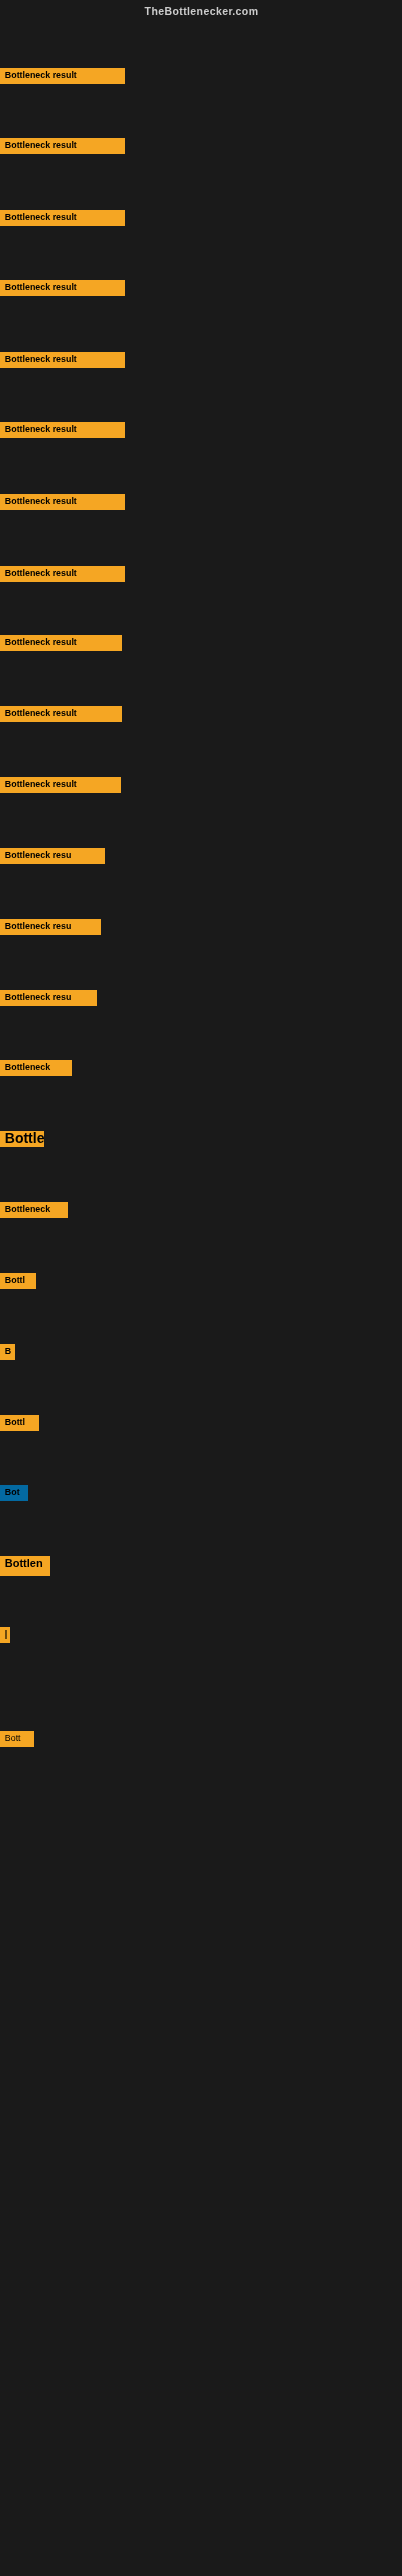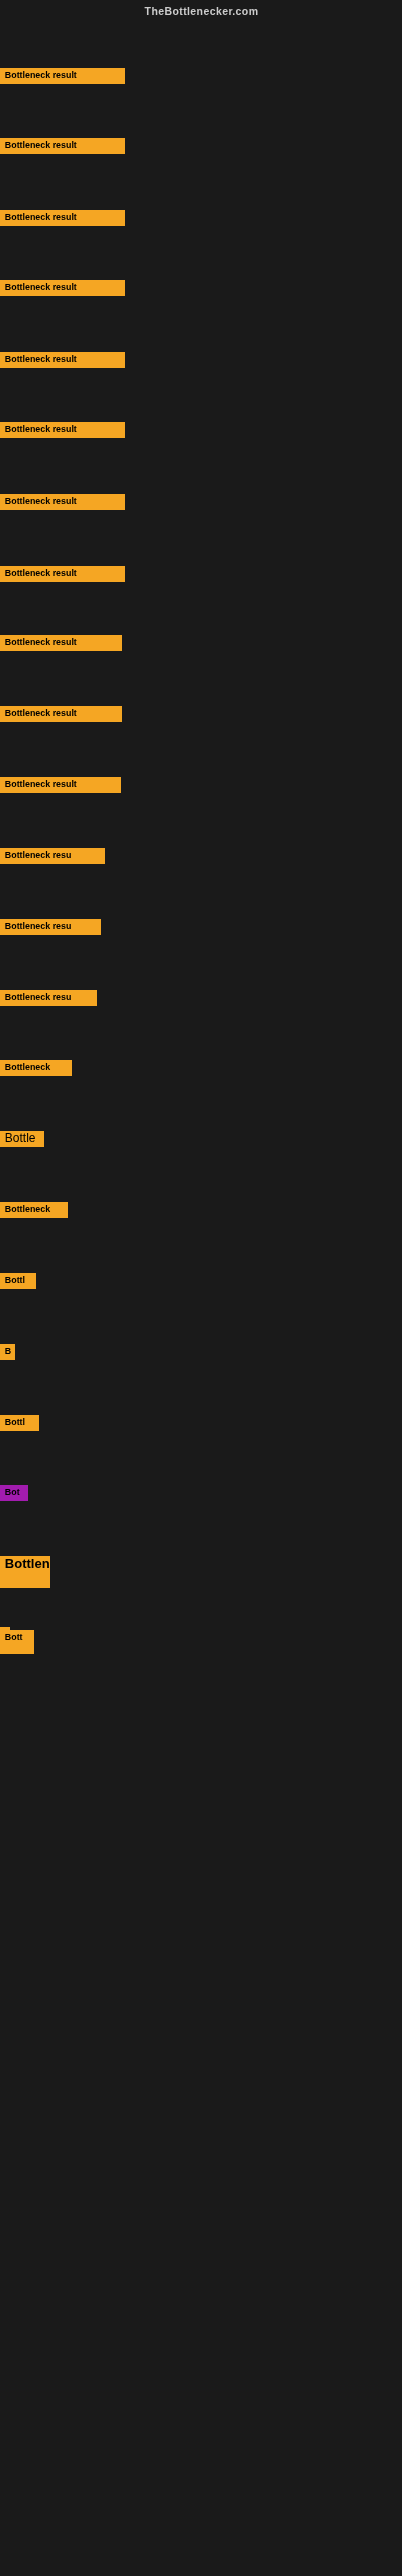--- a/index.html
+++ b/index.html
@@ -39,23 +39,23 @@
     <div style="position: absolute; top: 400px; left: 0px; background-color: rgb(245, 166, 35); color: rgb(0, 0, 0); font-size: 8.9px; font-weight: bold; padding: 2.4px 4.8px; white-space: nowrap; overflow: hidden; max-width: 125px; width: 125px; height: 16px; line-height: 11.3px;">Bottleneck result</div>
     <div style="position: absolute; top: 472px; left: 0px; background-color: rgb(245, 166, 35); color: rgb(0, 0, 0); font-size: 8.9px; font-weight: bold; padding: 2.4px 4.8px; white-space: nowrap; overflow: hidden; max-width: 125px; width: 125px; height: 16px; line-height: 11.3px;">Bottleneck result</div>
     <div style="position: absolute; top: 544px; left: 0px; background-color: rgb(245, 166, 35); color: rgb(0, 0, 0); font-size: 8.9px; font-weight: bold; padding: 2.4px 4.8px; white-space: nowrap; overflow: hidden; max-width: 125px; width: 125px; height: 16px; line-height: 11.3px;">Bottleneck result</div>
     <div style="position: absolute; top: 613px; left: 0px; background-color: rgb(245, 166, 35); color: rgb(0, 0, 0); font-size: 8.9px; font-weight: bold; padding: 2.4px 4.8px; white-space: nowrap; overflow: hidden; max-width: 122px; width: 122px; height: 16px; line-height: 11.3px;">Bottleneck result</div>
     <div style="position: absolute; top: 684px; left: 0px; background-color: rgb(245, 166, 35); color: rgb(0, 0, 0); font-size: 8.9px; font-weight: bold; padding: 2.4px 4.8px; white-space: nowrap; overflow: hidden; max-width: 122px; width: 122px; height: 16px; line-height: 11.3px;">Bottleneck result</div>
     <div style="position: absolute; top: 755px; left: 0px; background-color: rgb(245, 166, 35); color: rgb(0, 0, 0); font-size: 8.9px; font-weight: bold; padding: 2.4px 4.8px; white-space: nowrap; overflow: hidden; max-width: 121px; width: 121px; height: 16px; line-height: 11.3px;">Bottleneck result</div>
     <div style="position: absolute; top: 826px; left: 0px; background-color: rgb(245, 166, 35); color: rgb(0, 0, 0); font-size: 8.9px; font-weight: bold; padding: 2.4px 4.8px; white-space: nowrap; overflow: hidden; max-width: 105px; width: 105px; height: 16px; line-height: 11.3px;">Bottleneck resu</div>
     <div style="position: absolute; top: 897px; left: 0px; background-color: rgb(245, 166, 35); color: rgb(0, 0, 0); font-size: 8.9px; font-weight: bold; padding: 2.4px 4.8px; white-space: nowrap; overflow: hidden; max-width: 101px; width: 101px; height: 16px; line-height: 11.3px;">Bottleneck resu</div>
     <div style="position: absolute; top: 968px; left: 0px; background-color: rgb(245, 166, 35); color: rgb(0, 0, 0); font-size: 8.9px; font-weight: bold; padding: 2.4px 4.8px; white-space: nowrap; overflow: hidden; max-width: 97px; width: 97px; height: 16px; line-height: 11.3px;">Bottleneck resu</div>
     <div style="position: absolute; top: 1038px; left: 0px; background-color: rgb(245, 166, 35); color: rgb(0, 0, 0); font-size: 8.9px; font-weight: bold; padding: 2.4px 4.8px; white-space: nowrap; overflow: hidden; max-width: 72px; width: 72px; height: 16px; line-height: 11.3px;">Bottleneck</div>
-    <div style="position: absolute; top: 1109px; left: 0px; background-color: rgb(245, 166, 35); color: rgb(0, 0, 0); font-size: 12px; font-weight: normal; padding: 2.4px 4.8px; white-space: nowrap; overflow: hidden; max-width: 44px; width: 60px; height: 16px; line-height: 11.3px;">Bottle</div>
+    <div style="position: absolute; top: 1109px; left: 0px; background-color: rgb(245, 166, 35); color: rgb(0, 0, 0); font-size: 14px; font-weight: bold; padding: 2.4px 4.8px; white-space: nowrap; overflow: hidden; max-width: 44px; width: 60px; height: 16px; line-height: 11.3px;">Bottle</div>
     <div style="position: absolute; top: 1180px; left: 0px; background-color: rgb(245, 166, 35); color: rgb(0, 0, 0); font-size: 8.9px; font-weight: bold; padding: 2.4px 4.8px; white-space: nowrap; overflow: hidden; max-width: 68px; width: 68px; height: 16px; line-height: 11.3px;">Bottleneck</div>
     <div style="position: absolute; top: 1251px; left: 0px; background-color: rgb(245, 166, 35); color: rgb(0, 0, 0); font-size: 8.9px; font-weight: bold; padding: 2.4px 4.8px; white-space: nowrap; overflow: hidden; max-width: 36px; width: 36px; height: 16px; line-height: 11.3px;">Bottl</div>
     <div style="position: absolute; top: 1322px; left: 0px; background-color: rgb(245, 166, 35); color: rgb(0, 0, 0); font-size: 8.9px; font-weight: bold; padding: 2.4px 4.8px; white-space: nowrap; overflow: hidden; max-width: 14.5px; width: 14.5px; height: 16px; line-height: 11.3px;">B</div>
     <div style="position: absolute; top: 1393px; left: 0px; background-color: rgb(245, 166, 35); color: rgb(0, 0, 0); font-size: 8.9px; font-weight: bold; padding: 2.4px 4.8px; white-space: nowrap; overflow: hidden; max-width: 39px; width: 39px; height: 16px; line-height: 11.3px;">Bottl</div>
-    <div style="position: absolute; top: 1463px; left: 0px; background-color: #a21caf; color: rgb(0, 0, 0); font-size: 8.9px; font-weight: bold; padding: 2.4px 4.8px; white-space: nowrap; overflow: hidden; max-width: 28px; width: 28px; height: 16px; line-height: 11.3px;">Bot</div>
-    <div style="position: absolute; top: 1534px; left: 0px; background-color: rgb(245, 166, 35); color: rgb(0, 0, 0); font-size: 13px; font-weight: bold; padding: 2.4px 4.8px; white-space: nowrap; overflow: hidden; max-width: 50px; width: 50px; height: 32px; line-height: 11.3px;">Bottlen</div>
+    <div style="position: absolute; top: 1463px; left: 0px; background-color: #0369a1; color: rgb(0, 0, 0); font-size: 8.9px; font-weight: bold; padding: 2.4px 4.8px; white-space: nowrap; overflow: hidden; max-width: 28px; width: 28px; height: 16px; line-height: 11.3px;">Bot</div>
+    <div style="position: absolute; top: 1534px; left: 0px; background-color: rgb(245, 166, 35); color: rgb(0, 0, 0); font-size: 11px; font-weight: bold; padding: 2.4px 4.8px; white-space: nowrap; overflow: hidden; max-width: 50px; width: 50px; height: 20px; line-height: 11.3px;">Bottlen</div>
     <div style="position: absolute; top: 1605px; left: 0px; background-color: rgb(245, 166, 35); color: rgb(0, 0, 0); font-size: 8.9px; font-weight: bold; padding: 2.4px 4.8px; white-space: nowrap; overflow: hidden; max-width: 8px; width: 8px; height: 16px; line-height: 11.3px;">|</div>
-    <div style="position: absolute; top: 1608px; left: 0px; background-color: rgb(245, 166, 35); color: rgb(0, 0, 0); font-size: 8.9px; font-weight: bold; padding: 2.4px 4.8px; white-space: nowrap; overflow: hidden; max-width: 34px; width: 34px; height: 24px; line-height: 11.3px;">Bott</div>
+    <div style="position: absolute; top: 1709px; left: 0px; background-color: rgb(245, 166, 35); color: rgb(0, 0, 0); font-size: 8.9px; font-weight: normal; padding: 2.4px 4.8px; white-space: nowrap; overflow: hidden; max-width: 34px; width: 34px; height: 16px; line-height: 11.3px;">Bott</div>
   </div>
 
 
 </body></html>

